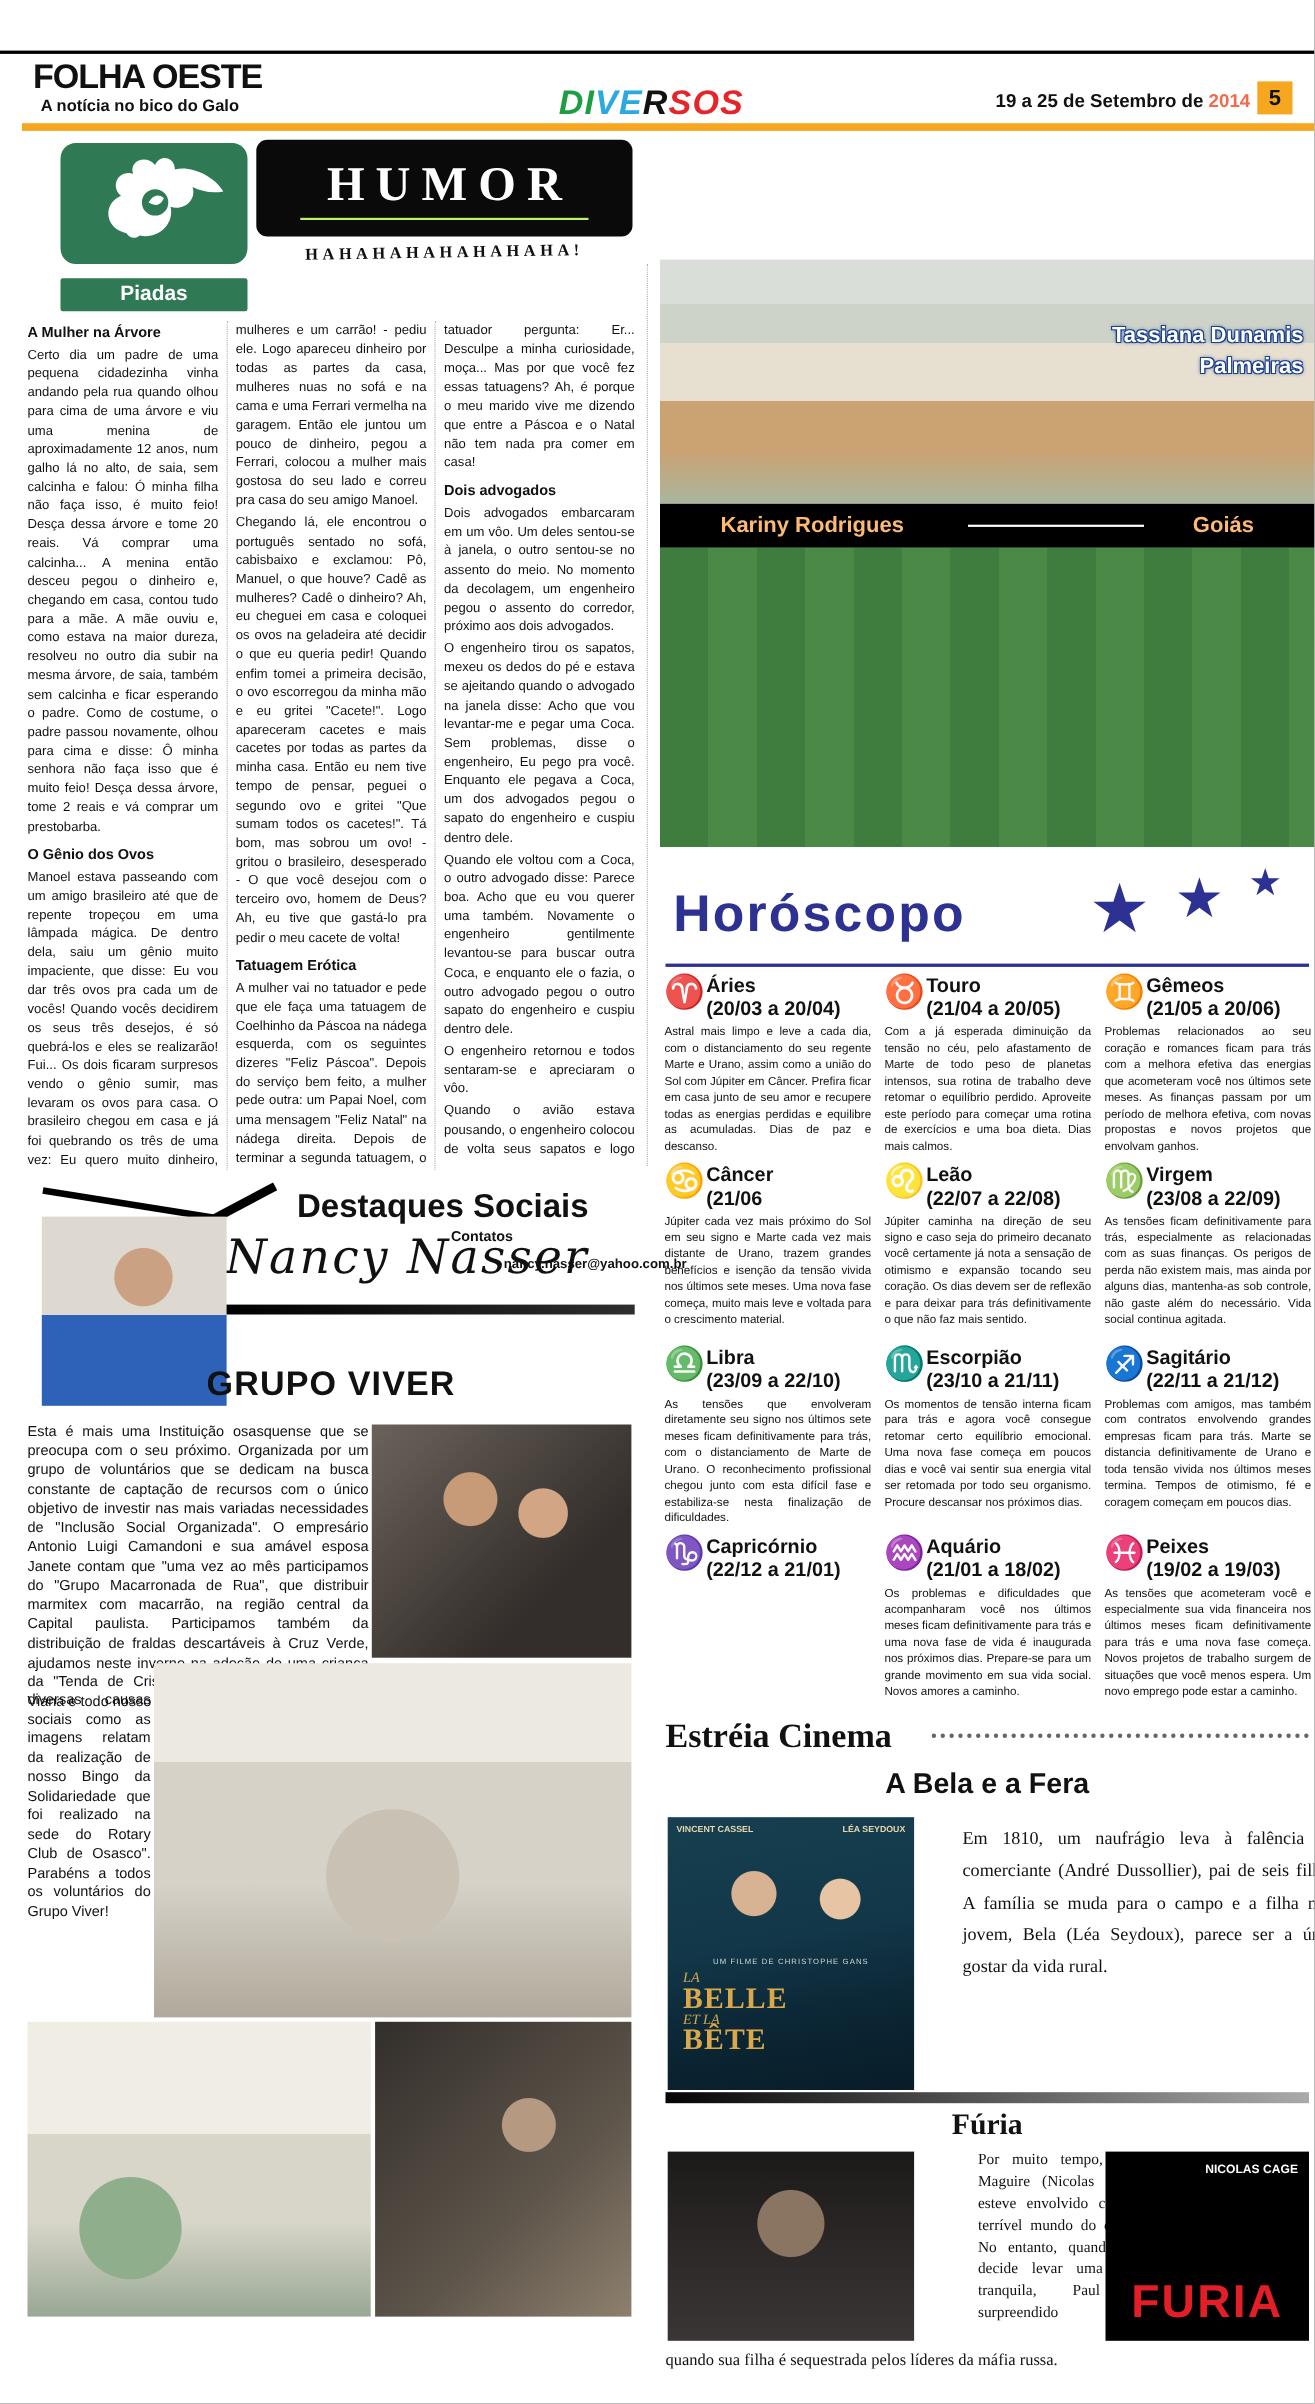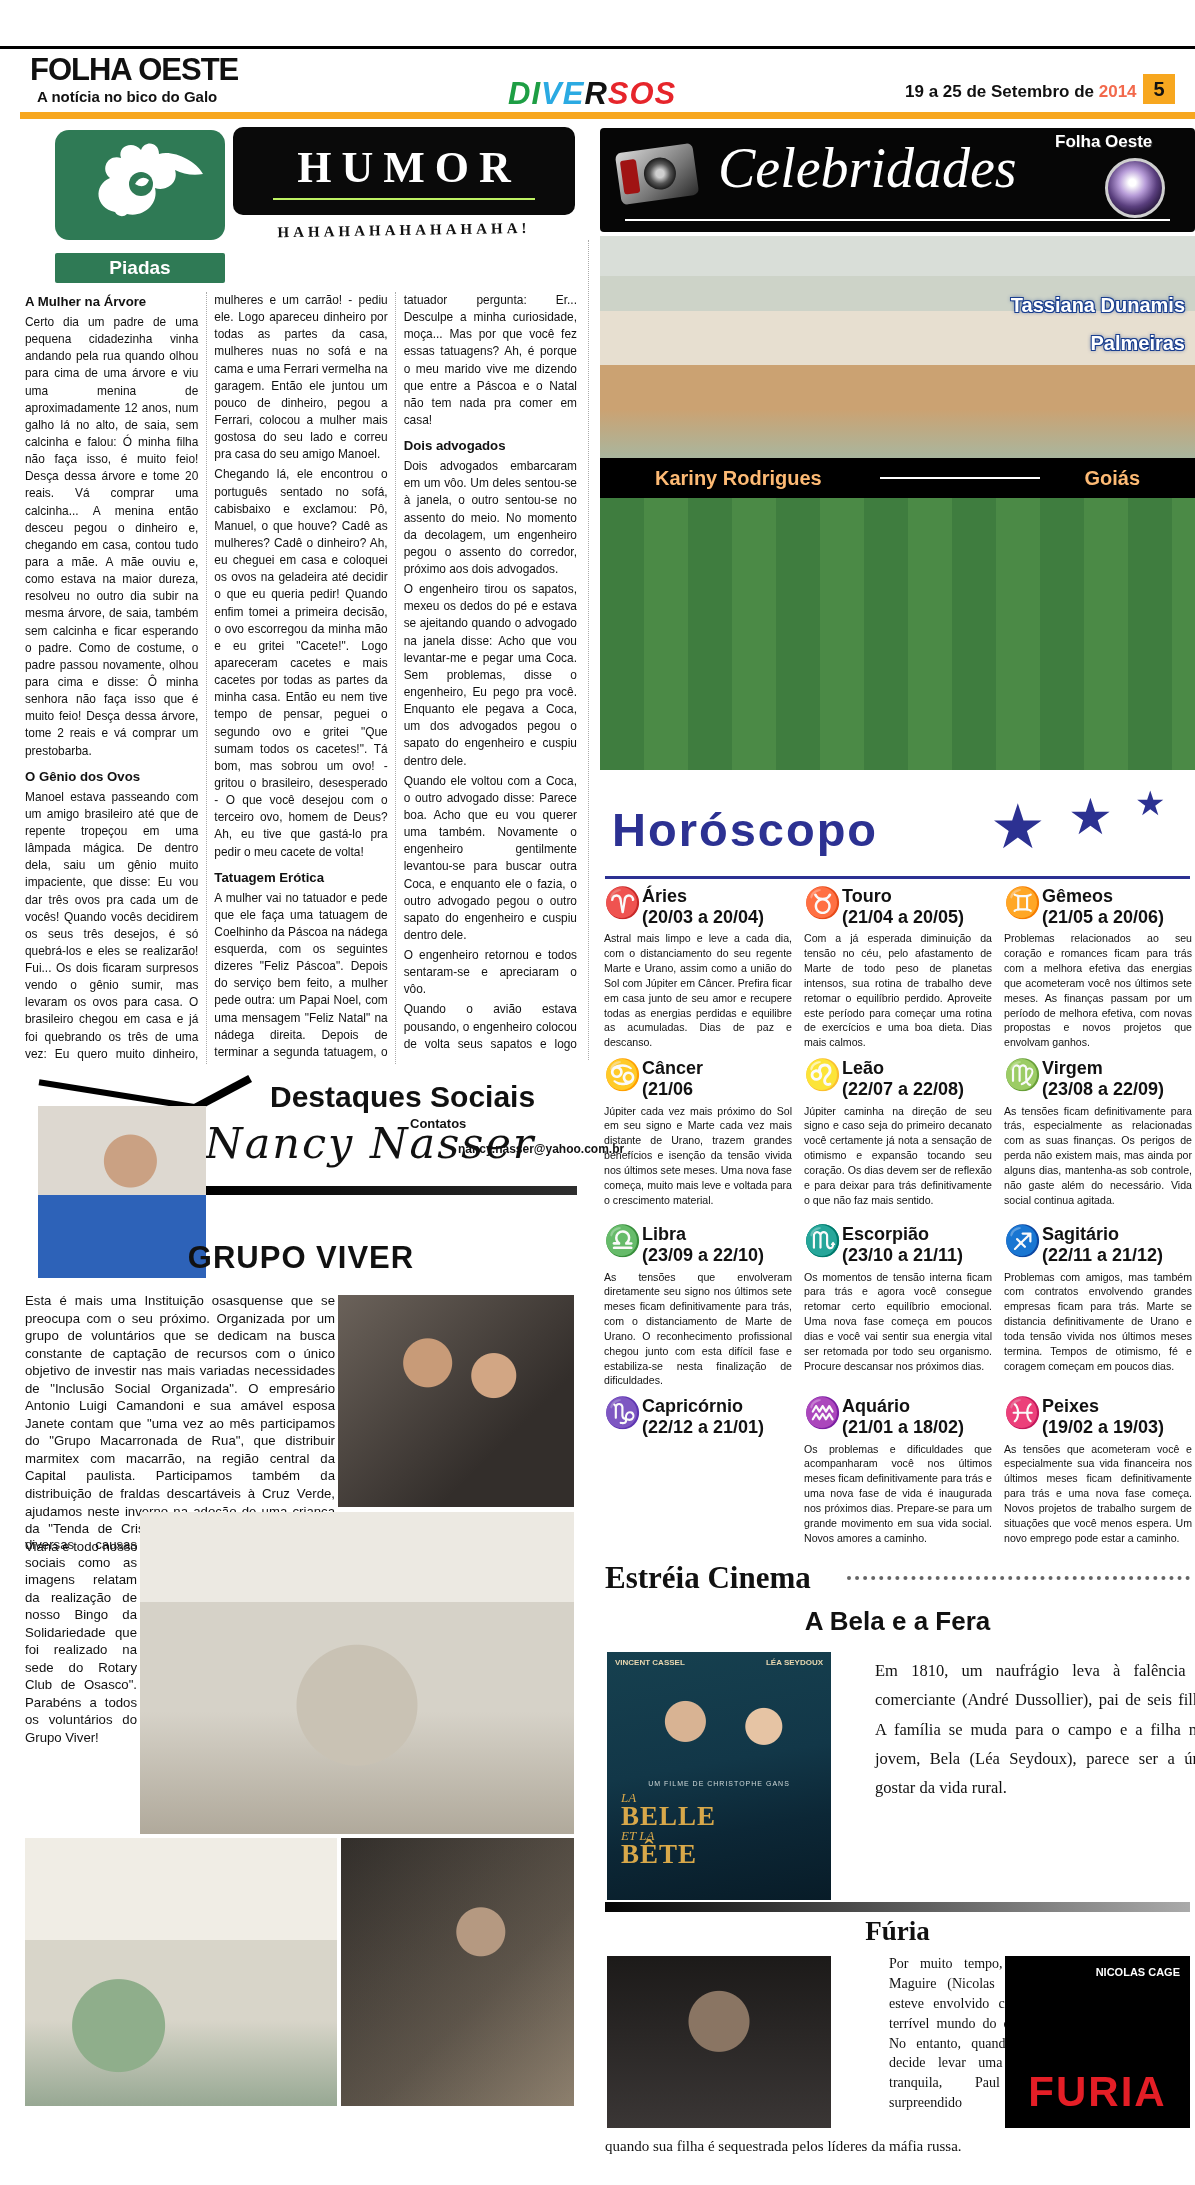--- a/index.html
+++ b/index.html
@@ -143,34 +143,24 @@
   <div class="abs grupo-title" style="left:25px;top:1240px;width:552px;">GRUPO VIVER</div>
 
   <div class="abs article" style="left:25px;top:1292px;width:310px;">Esta é mais uma Instituição osasquense que se preocupa com o seu próximo. Organizada por um grupo de voluntários que se dedicam na busca constante de captação de recursos com o único objetivo de investir nas mais variadas necessidades de "Inclusão Social Organizada". O empresário Antonio Luigi Camandoni e sua amável esposa Janete contam que "uma vez ao mês participamos do "Grupo Macarronada de Rua", que distribuir marmitex com macarrão, na região central da Capital paulista. Participamos também da distribuição de fraldas descartáveis à Cruz Verde, ajudamos neste inverno na adoção de uma criança da "Tenda de Cristo" de Carapicuíba na Granja Viana e todo nosso tempo disponível é destinado a</div>
   <div class="abs article" style="left:25px;top:1536px;width:112px;">diversas causas sociais como as imagens relatam da realização de nosso Bingo da Solidariedade que foi realizado na sede do Rotary Club de Osasco". Parabéns a todos os voluntários do Grupo Viver!</div>
 
   <div class="abs ph" style="left:338px;top:1295px;width:236px;height:212px;background:radial-gradient(circle at 38% 32%,#c89b78 0 24px,rgba(0,0,0,0) 25px),radial-gradient(circle at 66% 38%,#d2a684 0 22px,rgba(0,0,0,0) 23px),linear-gradient(135deg,#6b625a,#332e2b 70%);"></div>
   <div class="abs ph" style="left:140px;top:1512px;width:434px;height:322px;background:radial-gradient(circle at 50% 60%,#c9c2b4 0 60px,rgba(0,0,0,0) 61px),linear-gradient(180deg,#ece9e2 0 28%,#d6d2c8 28% 62%,#b0a99b 100%);"></div>
   <div class="abs ph" style="left:25px;top:1838px;width:312px;height:268px;background:radial-gradient(circle at 30% 70%,#8fae8b 0 46px,rgba(0,0,0,0) 47px),linear-gradient(180deg,#f0ede5 0 38%,#d8d5c9 38% 68%,#97a893 100%);"></div>
   <div class="abs ph" style="left:341px;top:1838px;width:233px;height:268px;background:radial-gradient(circle at 62% 40%,#b5998108 0 0),radial-gradient(circle at 60% 35%,#b59981 0 24px,rgba(0,0,0,0) 25px),linear-gradient(135deg,#2e2b28,#5a5248 60%,#8c7f6d);"></div>
 
-  <div class="abs celebbanner" style="left:600px;top:128px;width:595px;height:104px;">
-    <div class="abs cam-body" style="left:18px;top:20px;width:78px;height:52px;">
-      <div class="abs cam-lens" style="left:26px;top:10px;width:32px;height:32px;"></div>
-      <div class="abs cam-red" style="left:4px;top:8px;width:16px;height:34px;"></div>
-    </div>
-    <div class="abs celeb-title" style="left:118px;top:8px;">Celebridades</div>
-    <div class="abs folha-badge" style="left:455px;top:4px;">Folha Oeste</div>
-    <div class="abs lens-big" style="left:505px;top:30px;width:54px;height:54px;"></div>
-    <div class="abs whiteline" style="left:25px;top:91px;width:545px;height:2px;"></div>
-  </div>
 
   <div class="abs ph" style="left:600px;top:236px;width:595px;height:222px;background:linear-gradient(180deg,#d9ded8 0 18%,#cdd3c8 18% 34%,#e7dfd0 34% 58%,#cba272 58% 78%,#a9b69e 100%);">
     <div class="abs celeb-label" style="left:350px;top:58px;width:235px;">Tassiana Dunamis</div>
-    <div class="abs celeb-label" style="left:430px;top:96px;width:155px;">Palmeiras</div>
+    <div class="abs celeb-label" style="left:430px;top:86px;width:155px;">Palmeiras</div>
   </div>
   <div class="abs namestrip" style="left:600px;top:458px;width:485px;height:40px;">
     <span>Kariny Rodrigues</span>
     <span>Goiás</span>
   </div>
   <div class="abs whiteline" style="left:880px;top:477px;width:160px;height:2px;z-index:2;"></div>
   <div class="abs ph" style="left:600px;top:458px;width:595px;height:40px;background:#000;z-index:-1;"></div>
   <div class="abs ph" style="left:600px;top:498px;width:595px;height:272px;background:repeating-linear-gradient(90deg,#3f7d3f 0 44px,#4b8a46 44px 88px),linear-gradient(180deg,#274d27,#3f7d3f 40%);background-blend-mode:lighten;"></div>
 
   <div class="abs horo-title" style="left:612px;top:802px;">Horóscopo</div>

